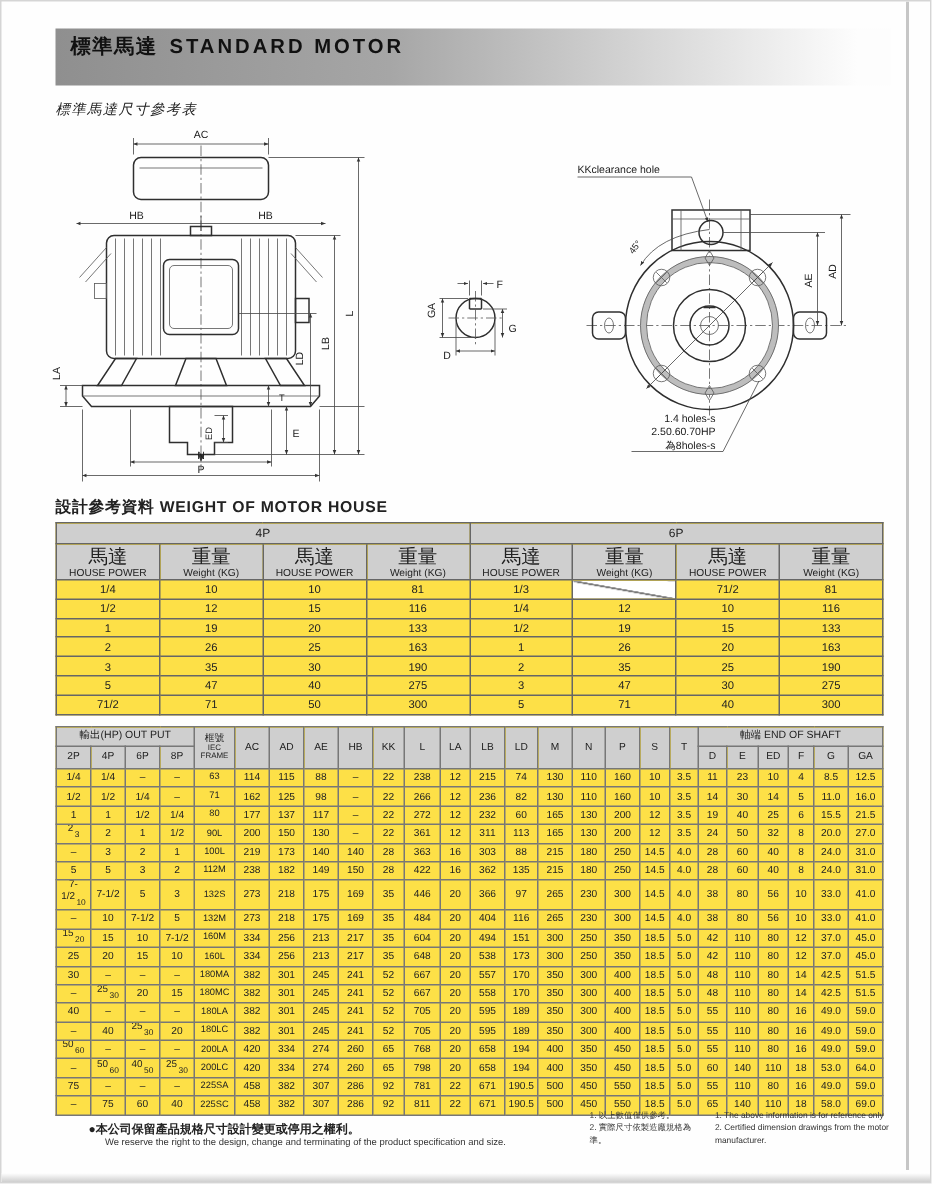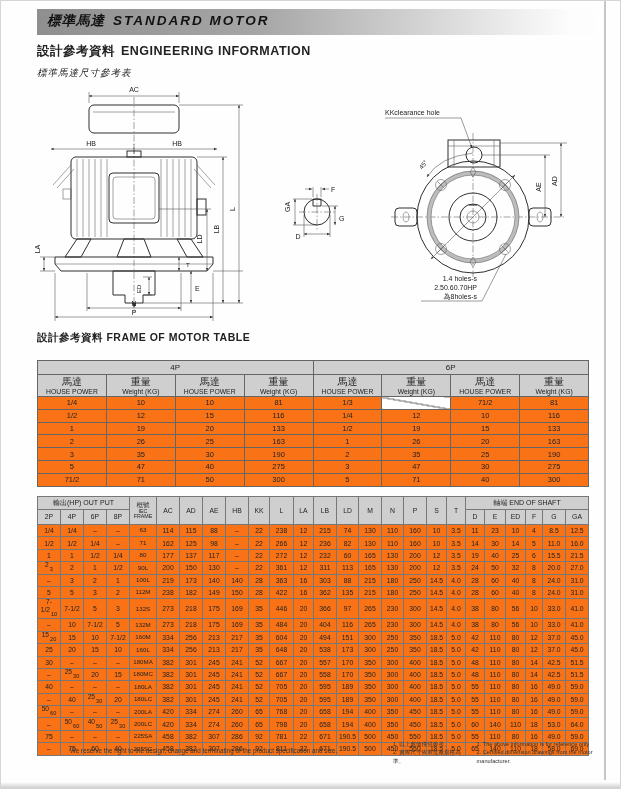--- a/index.html
+++ b/index.html
@@ -1,44 +1,44 @@
 <!DOCTYPE html>
 <html><head>
 <meta charset="utf-8">
 <style>
   html,body{margin:0;padding:0;background:#eee;}
   .page{position:relative;width:621px;height:789px;background:#fefefe;overflow:hidden;
         font-family:"Liberation Sans",sans-serif;color:#222;border:1px solid #d5d5d5;box-sizing:border-box;}
   .scan-right{position:absolute;right:14px;top:0;bottom:8px;width:2px;background:#c6c6c6;}
   .scan-bottom{position:absolute;left:0;right:0;bottom:0;height:6px;background:linear-gradient(#fff,#cfcfcf);}
 
-  .header-bar{position:absolute;left:36px;top:8px;width:557px;height:26px;line-height:23px;
+  .header-bar{position:absolute;left:36px;top:18px;width:557px;height:38px;line-height:23px;
         background:linear-gradient(90deg,#8f8f8f 0%,#a6a6a6 40%,#d8d8d8 72%,#fdfdfd 96%);
-        font-size:13.5px;font-weight:bold;color:#111;padding-left:10px;box-sizing:border-box;letter-spacing:1px;font-style:italic;}
+        font-size:13.5px;font-weight:bold;color:#111;padding-left:10px;box-sizing:border-box;letter-spacing:1px;}
   .header-bar .en{margin-left:8px;letter-spacing:2px;}
 
   .section-title{position:absolute;left:36px;top:42px;font-size:12.5px;font-weight:bold;letter-spacing:0.5px;}
   .section-title .en{margin-left:6px;}
   .subtitle{position:absolute;left:36px;top:66px;font-size:9.5px;letter-spacing:1px;font-style:italic;}
 
   .drawing{position:absolute;left:28px;top:80px;}
   svg text{font-size:7px;fill:#1a1a1a;font-family:"Liberation Sans",sans-serif;}
   svg .small{font-size:6.2px;}
   .ln{stroke:#2f2f2f;stroke-width:1;fill:none;}
   .thin{stroke:#5a5a5a;stroke-width:0.55;fill:none;}
   .dim{stroke:#4a4a4a;stroke-width:0.55;fill:none;}
   .dash{stroke-dasharray:7 2 1.5 2;}
 
   .weight-title{position:absolute;left:36px;top:330px;font-size:10.5px;font-weight:bold;letter-spacing:0.5px;}
-  table{border-collapse:collapse;table-layout:fixed;background:#f97316;margin-top:12px;}
+  table{border-collapse:collapse;table-layout:fixed;background:#fde047;}
   .wt{position:absolute;left:36px;top:347px;width:552px;border:1.5px solid #444;}
   .wt th,.wt td{border:1px solid #666;text-align:center;padding:0;overflow:hidden;}
   .wt .grp{background:#cfcfcf;height:13px;font-size:8px;font-weight:normal;}
   .wt .colh{background:#cfcfcf;height:21px;font-weight:normal;}
-  .wt .colh .zh{font-size:10px;line-height:1.2;}
+  .wt .colh .zh{font-size:13px;line-height:1.2;}
   .wt .colh .en{font-size:6.8px;line-height:1.1;}
   .wt td{height:11.8px;font-size:7.5px;}
   .slash{background:linear-gradient(to top right,#fff 47%,#777 48%,#777 52%,#fff 53%);}
 
   .dt{position:absolute;left:36px;top:483px;width:552px;border:1.5px solid #444;font-size:6.8px;}
   .dt th,.dt td{border:1px solid #777;text-align:center;padding:0;overflow:hidden;line-height:1.05;}
   .dt th{background:#cfcfcf;font-weight:normal;font-size:6.8px;}
   .dt .grp{height:12px;font-size:7px;}
   .dt .sub{height:14px;}
   .dt .frameh .zh{font-size:6.5px;}
@@ -57,23 +57,20 @@
 </style>
 </head>
 <body>
 
 <div class="page">
 
   <div class="header-bar">
     <span>標準馬達</span><span class="en">STANDARD MOTOR</span>
   </div>
 
-  <div class="section-title">
-    <span>設計參考資料</span><span class="en">ENGINEERING INFORMATION</span>
-  </div>
   <div class="subtitle">標準馬達尺寸參考表</div>
 
   <svg class="drawing" width="565" height="244" viewBox="0 0 565 244">
     <defs>
       <marker id="ae" viewBox="0 0 10 10" refX="9" refY="5" markerWidth="6" markerHeight="6" orient="auto">
           <path d="M0,1.5 L9,5 L0,8.5 Z" fill="#333"></path>
         </marker>
       <marker id="as" viewBox="0 0 10 10" refX="1" refY="5" markerWidth="6" markerHeight="6" orient="auto">
           <path d="M9,1.5 L1,5 L9,8.5 Z" fill="#333"></path>
         </marker>
@@ -226,21 +223,21 @@
       <text x="448" y="200" text-anchor="end">1.4 holes-s</text>
       <text x="448" y="209" text-anchor="end">2.50.60.70HP</text>
       <text x="448" y="218" text-anchor="end">為8holes-s</text>
       <line x1="392" y1="220" x2="453" y2="220" class="dim"></line>
       <line x1="453" y1="220" x2="477" y2="173" class="dim"></line>
     </g>
   </svg>
 
   <div class="weight-title">
     <span>設計參考資料</span>
-    <span>FRAME OF MOTOR TABLE</span>
+    <span>WEIGHT OF MOTOR HOUSE</span>
   </div>
 
   <table class="wt" id="weight-table">
       <thead>
         <tr>
           <th class="grp" colspan="4">4P</th>
           <th class="grp" colspan="4">6P</th>
         </tr>
         <tr>
           <th class="colh">
@@ -900,20 +897,21 @@
           <td>140</td>
           <td>110</td>
           <td>18</td>
           <td>58.0</td>
           <td>69.0</td>
         </tr>
       </tbody>
     </table>
 
   <div class="foot-left">
+    <div class="zh">●本公司保留產品規格尺寸設計變更或停用之權利。</div>
     <div class="en">We reserve the right to the design, change and terminating of the product specification and size.</div>
   </div>
   <div class="foot-right">
     <div>
       <div>1. 以上數值僅供參考。</div>
       <div>2. 實際尺寸依製造廠規格為準。</div>
     </div>
     <div>
       <div>1. The above information is for reference only</div>
       <div>2. Certified dimension drawings from the motor manufacturer.</div>

